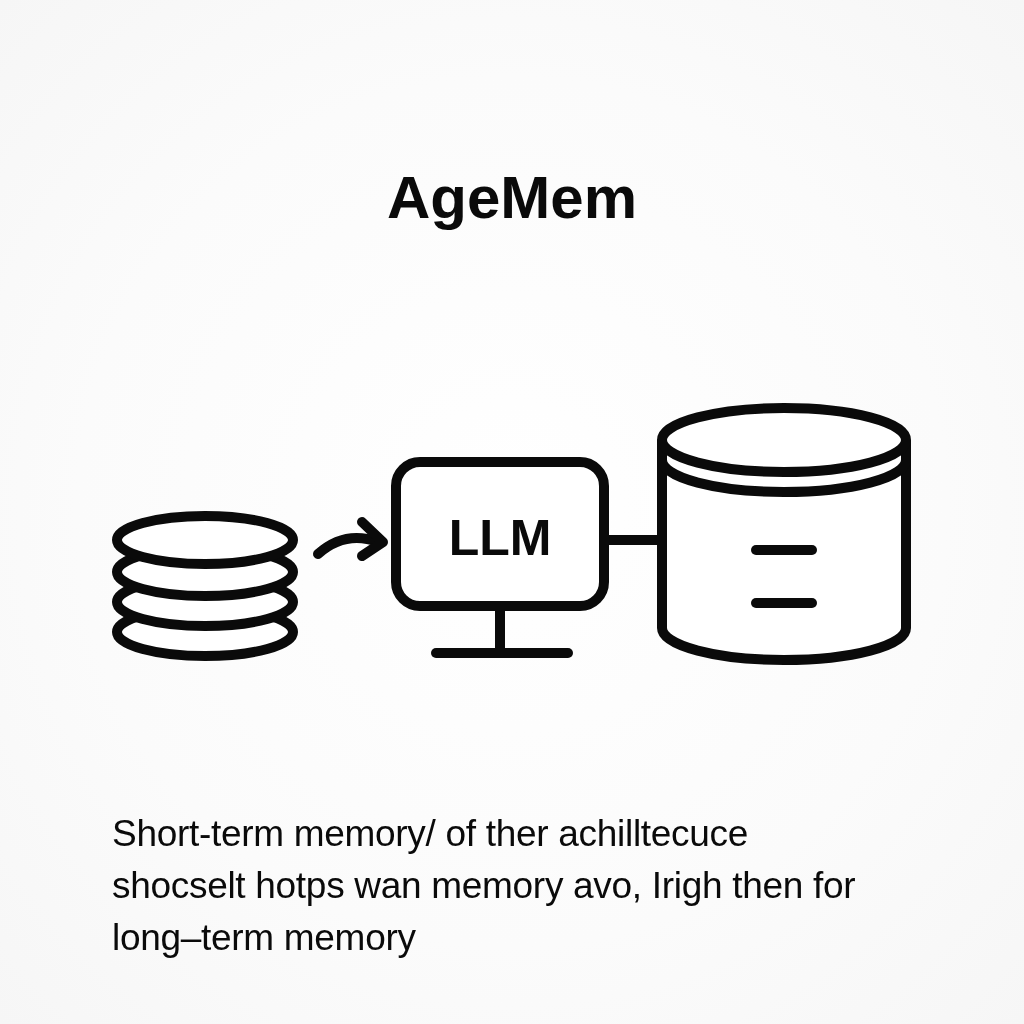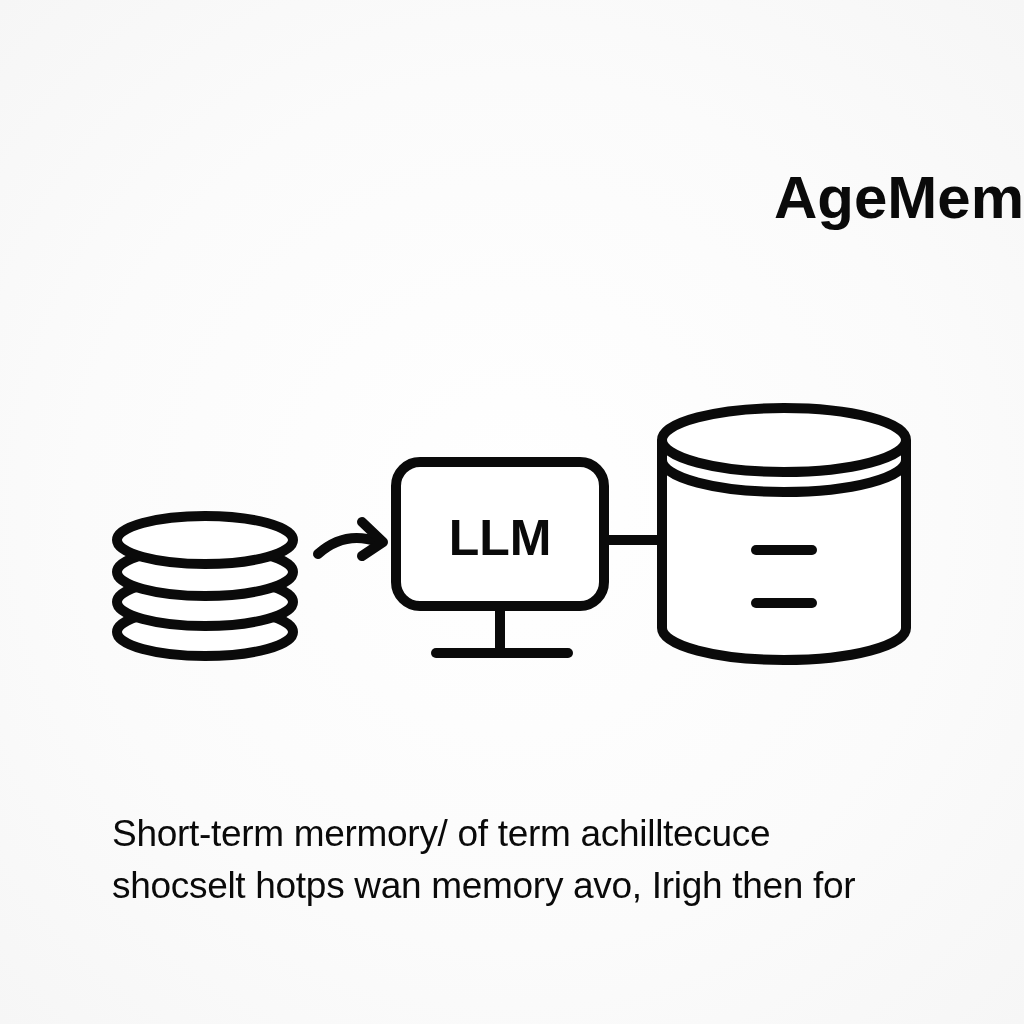--- a/index.html
+++ b/index.html
@@ -14,21 +14,21 @@
       position: relative;
       width: 1024px;
       height: 1024px;
       background: radial-gradient(ellipse at center, #ffffff 0%, #fbfbfb 60%, #f6f6f6 100%);
     }
     .title {
       position: absolute;
       left: 0;
       top: 163px;
       width: 1024px;
-      text-align: right;
+      text-align: center;
       font-family: "Liberation Sans", sans-serif;
       font-weight: bold;
       font-size: 60px;
       letter-spacing: 0px;
       color: #0a0a0a;
       line-height: 70px;
     }
     .diagram {
       position: absolute;
       left: 0;
@@ -88,17 +88,18 @@
     <g stroke="#0a0a0a" stroke-width="10" fill="#ffffff">
       <path d="M662 440 L 662 628 A 122 32 0 0 0 906 628 L 906 440"></path>
       <path d="M662 460 A 122 32 0 0 0 906 460" fill="none"></path>
       <ellipse cx="784" cy="440" rx="122" ry="32"></ellipse>
       <line x1="756" y1="550" x2="812" y2="550" stroke-linecap="round"></line>
       <line x1="756" y1="603" x2="812" y2="603" stroke-linecap="round"></line>
     </g>
   </svg>
 
   <div class="caption">
-    <span>Short-term mermory/ of term achilltecuce</span>
+    <span>Short-term memory/ of ther achilltecuce</span>
     <span>shocselt hotps wan memory avo, Irigh then for</span>
+    <span>long–term memory</span>
   </div>
 
 </div>
 
 </body></html>

